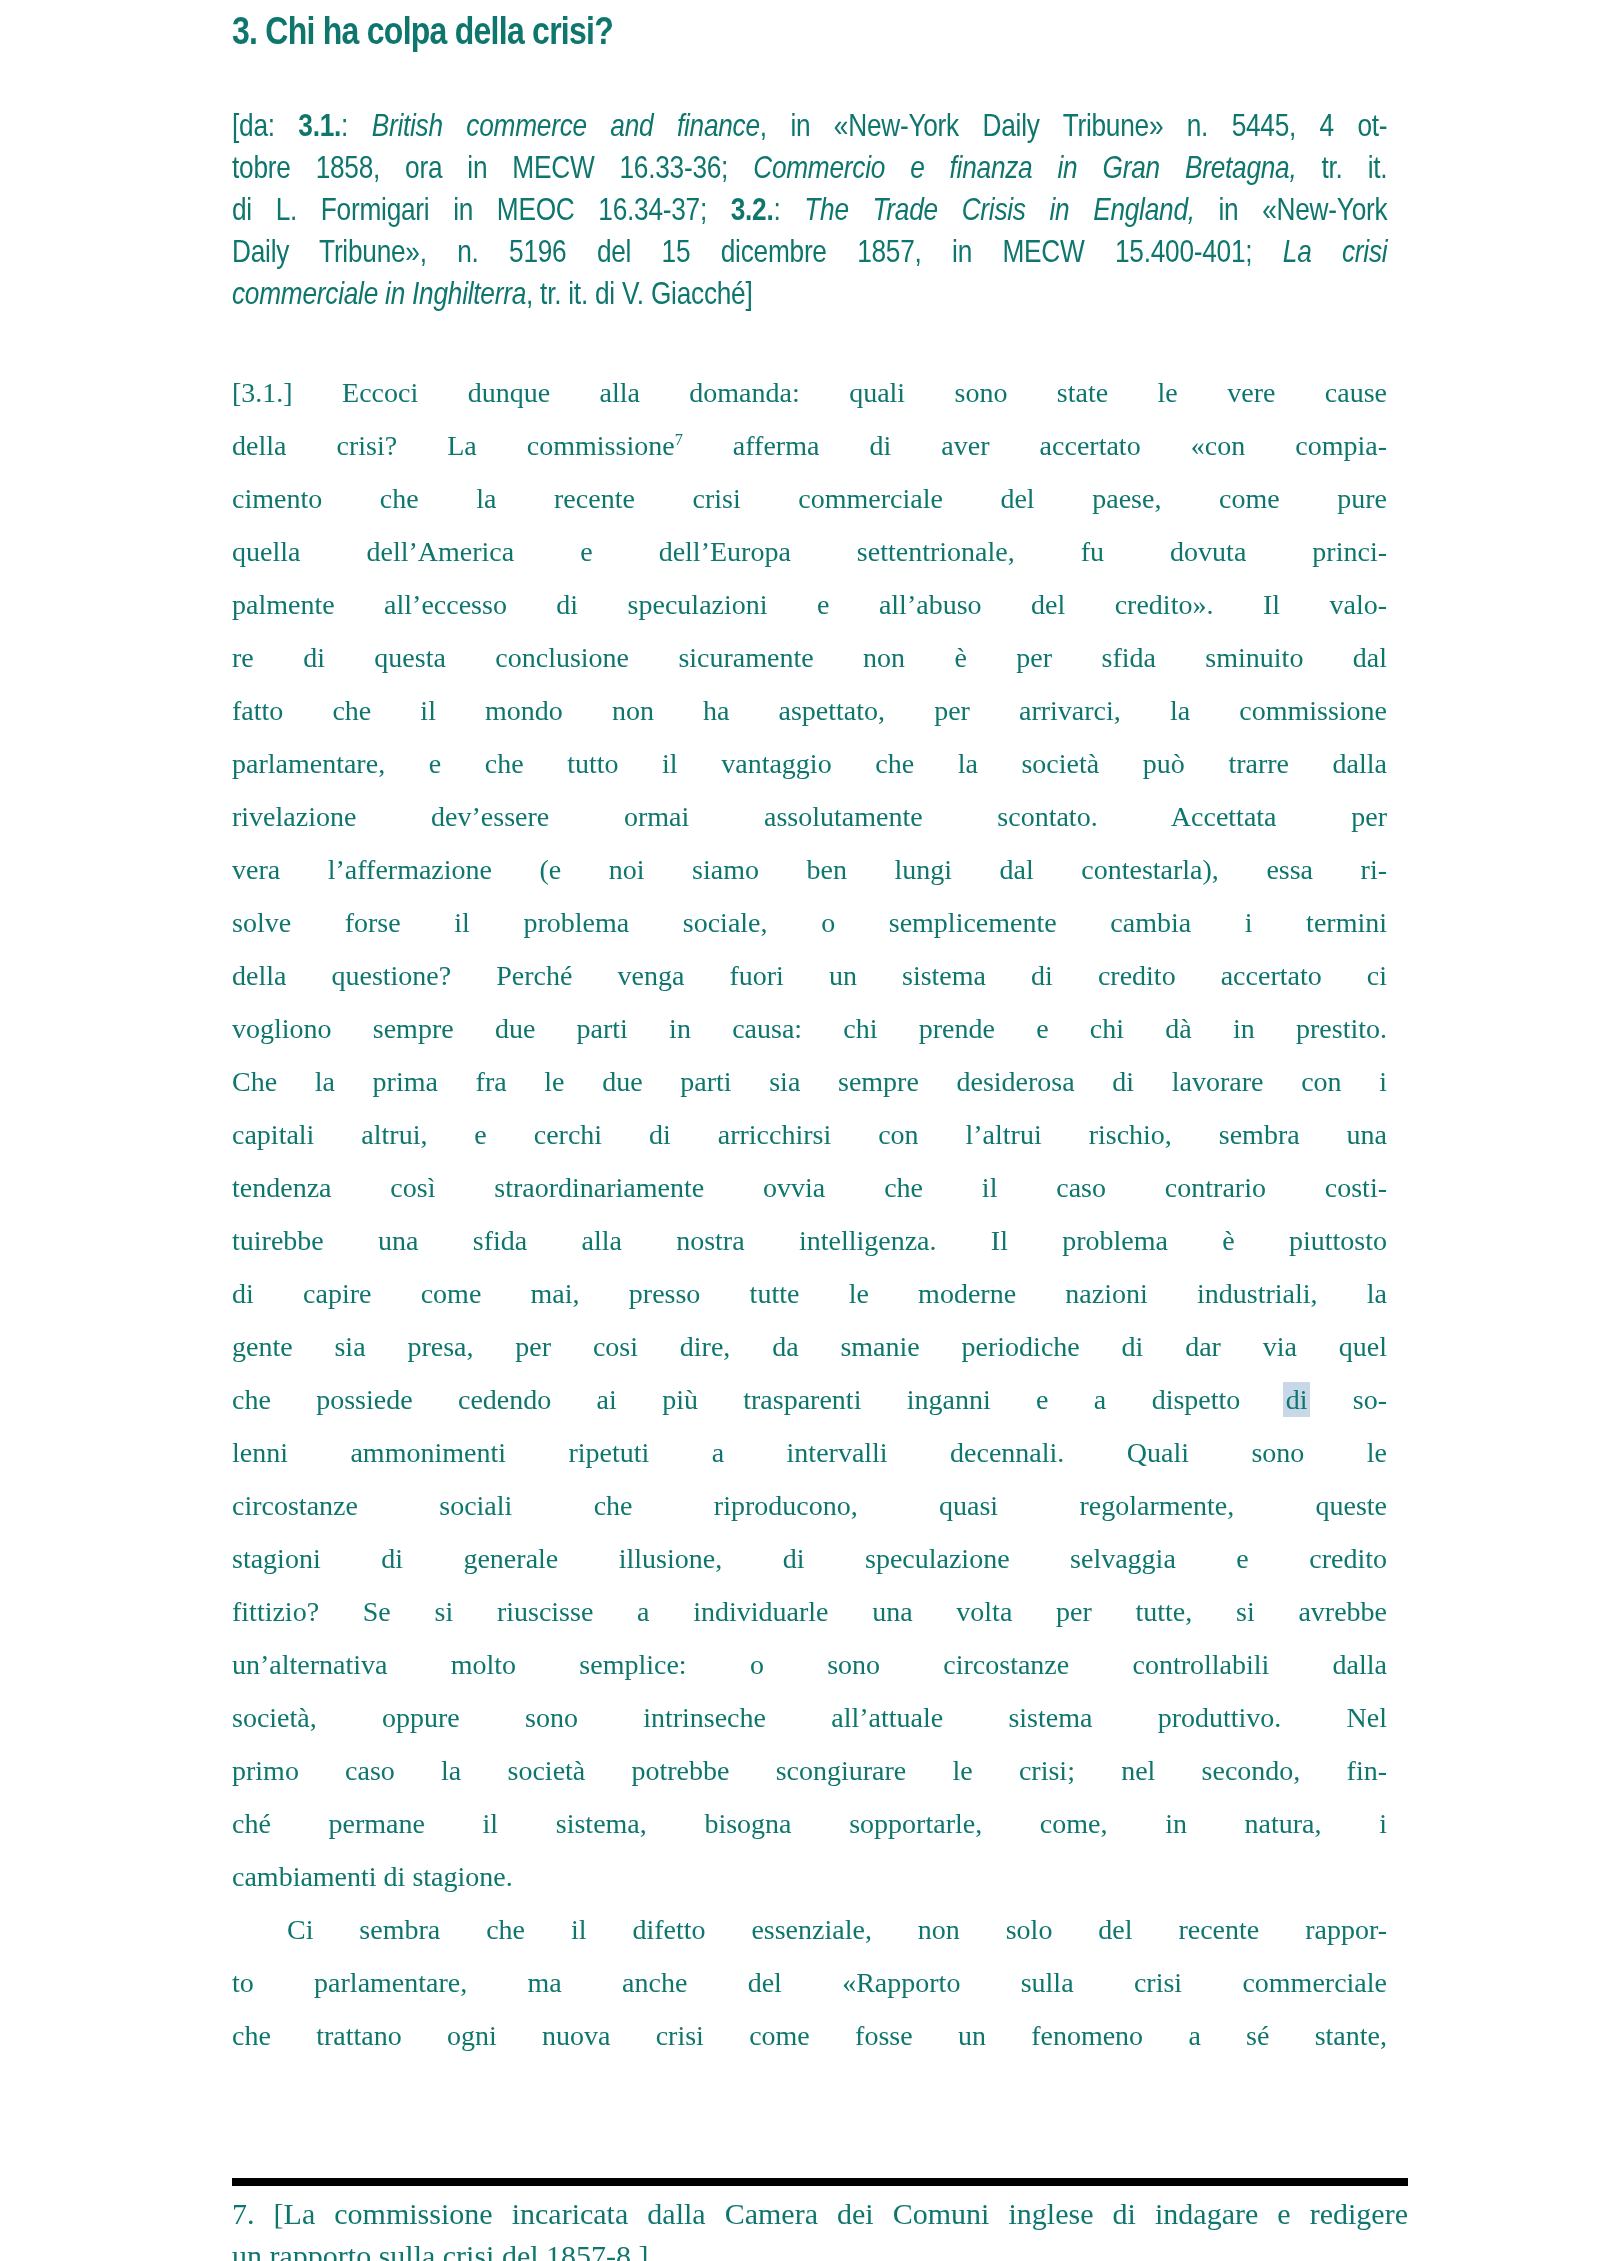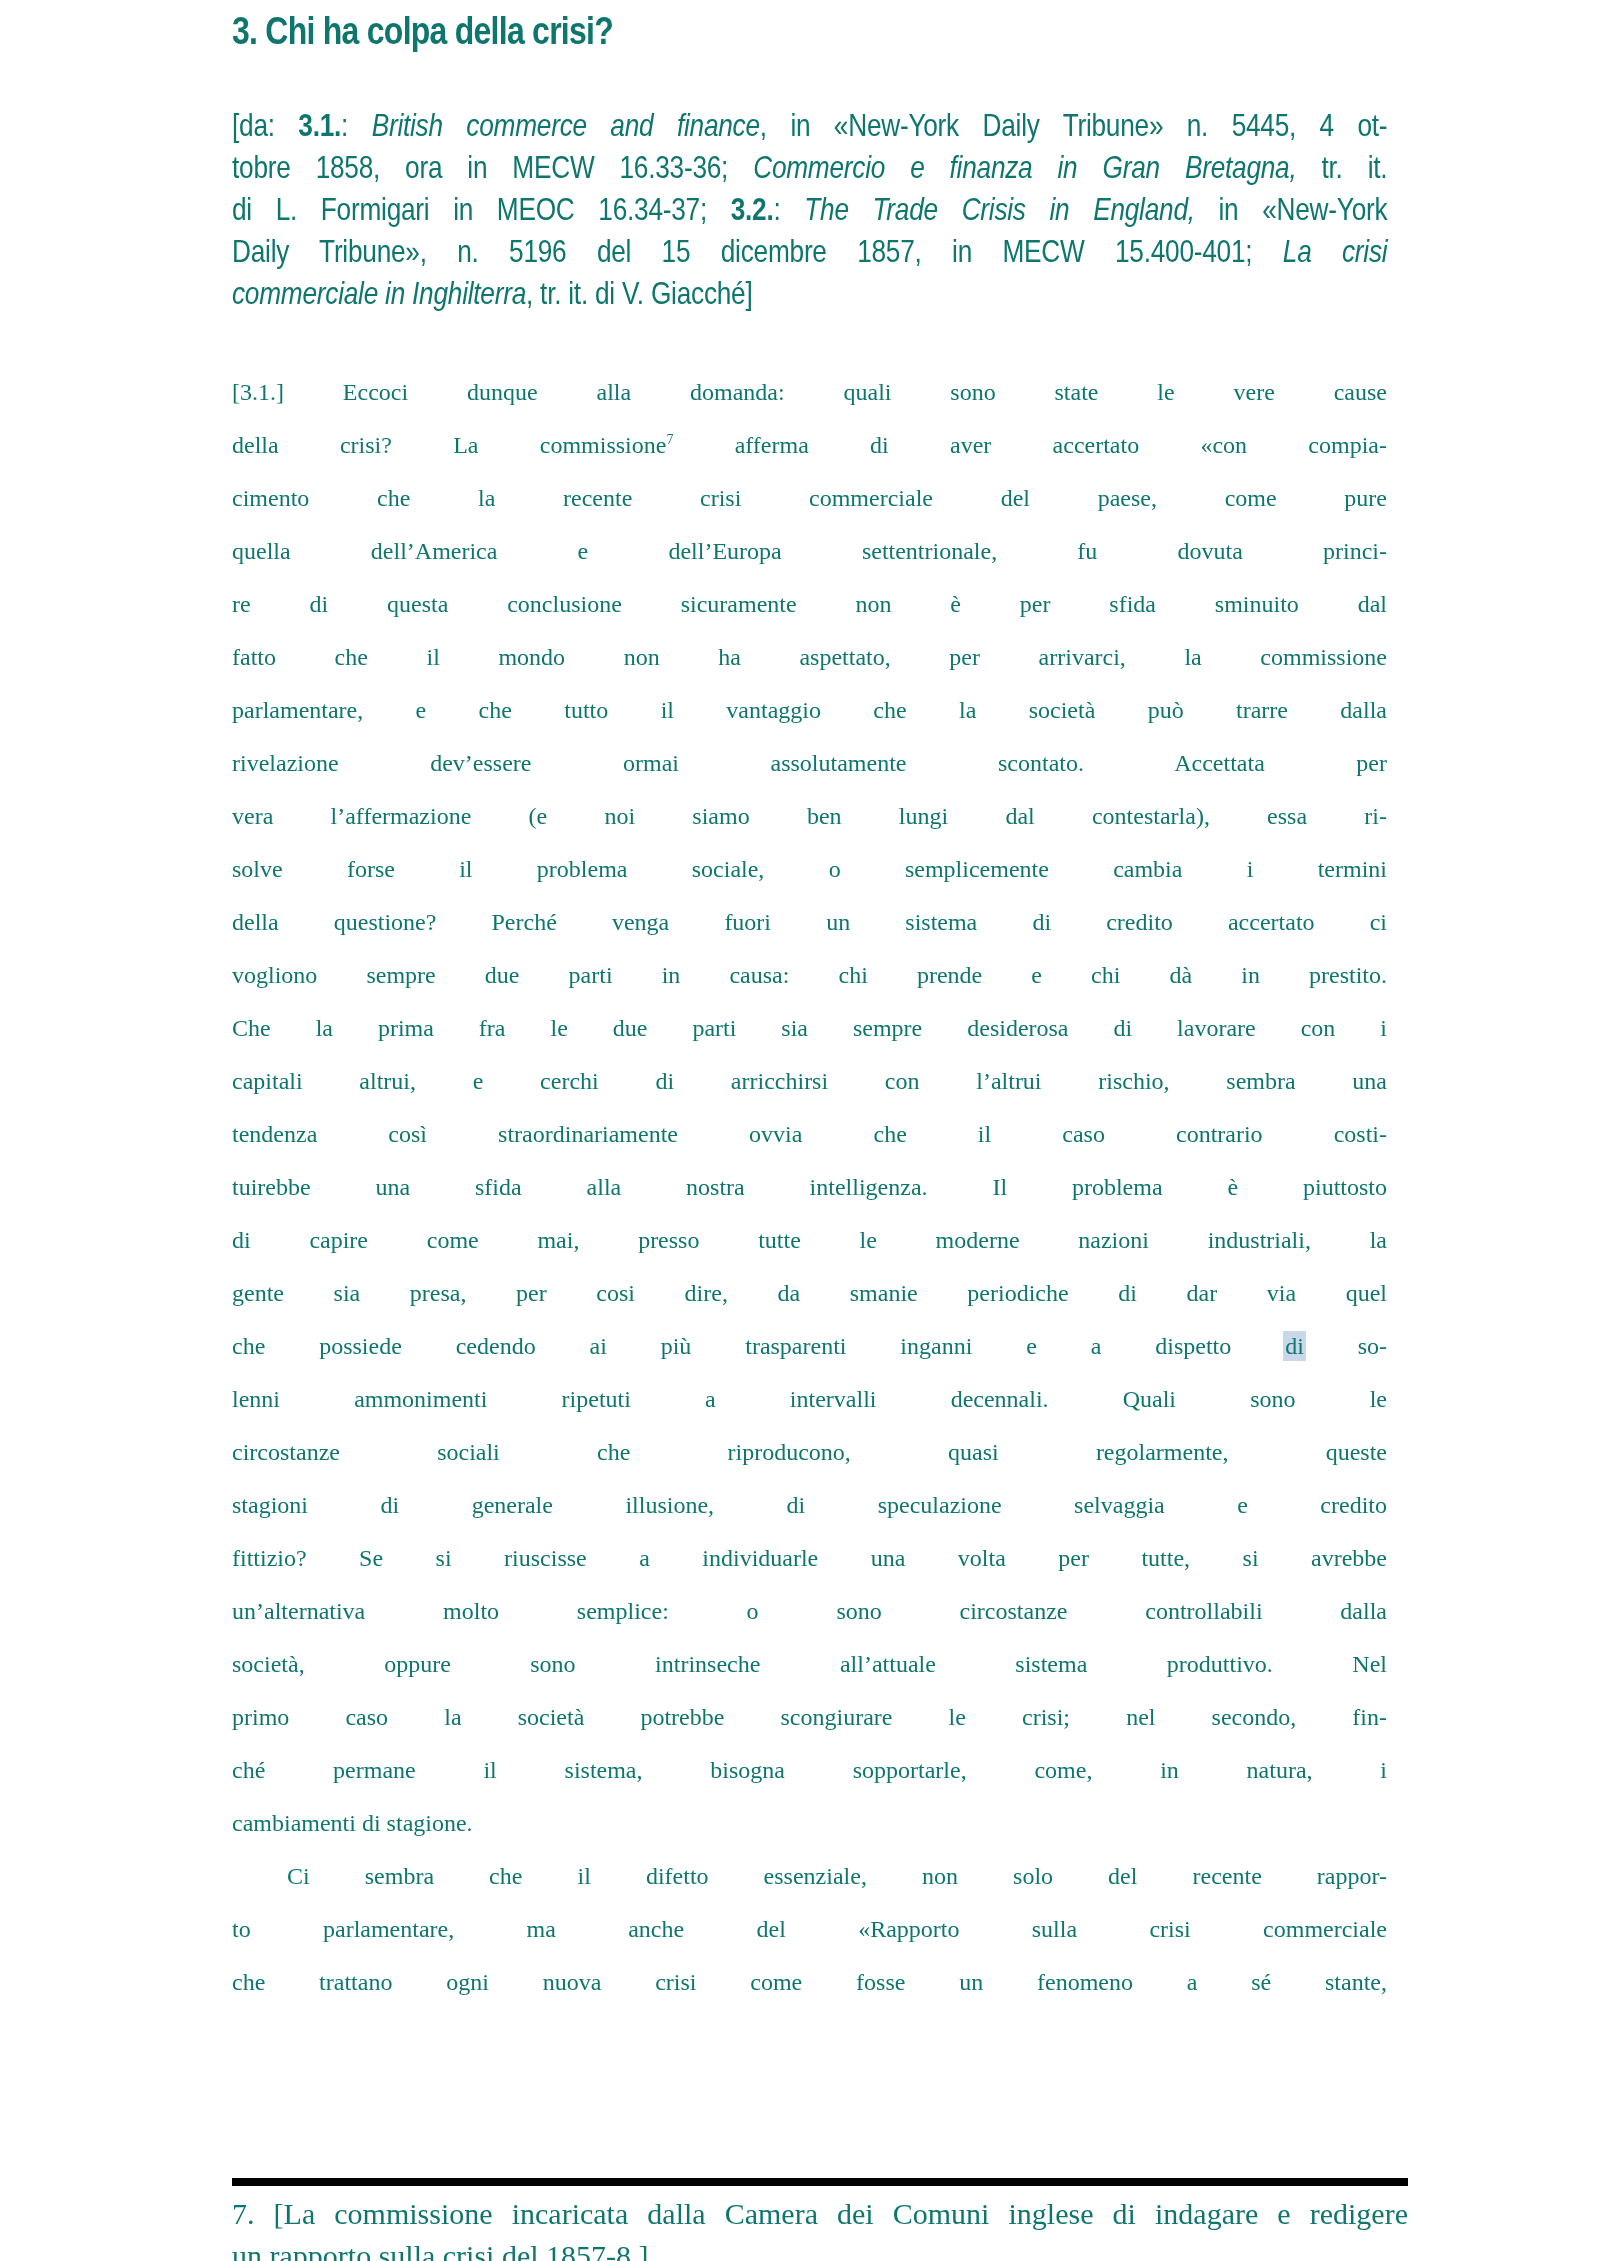--- a/index.html
+++ b/index.html
@@ -38,21 +38,21 @@
     letter-spacing: -0.3px;
     transform: scaleX(0.82);
     transform-origin: 0 0;
   }
   .body-text {
     position: absolute;
     left: 232px;
     top: 366px;
     width: 1155px;
     font-family: "Liberation Serif", "DejaVu Serif", serif;
-    font-size: 24px;
+    font-size: 28px;
     line-height: 53px;
   }
   .line {
     text-align: justify;
     text-align-last: justify;
     height: 53px;
     overflow: visible;
     white-space: nowrap;
   }
   .citation .line,
@@ -108,20 +108,21 @@
       <div class="line"><span>Daily Tribune», n. 5196 del 15 dicembre 1857, in MECW 15.400-401; </span><span class="i">La crisi</span></div>
       <div class="line no-fill"><span class="i">commerciale in Inghilterra</span><span>, tr. it. di V. Giacché]</span></div>
     </div>
 
   <div class="body-text">
     <div>
         <div class="line"><span>[3.1.] Eccoci dunque alla domanda: quali sono state le vere cause</span></div>
         <div class="line"><span>della crisi? La commissione</span><span class="sup">7</span><span> afferma di aver accertato «con compia-</span></div>
         <div class="line"><span>cimento che la recente crisi commerciale del paese, come pure</span></div>
         <div class="line"><span>quella dell’America e dell’Europa settentrionale, fu dovuta princi-</span></div>
+        <div class="line"><span>palmente all’eccesso di speculazioni e all’abuso del credito». Il valo-</span></div>
         <div class="line"><span>re di questa conclusione sicuramente non è per sfida sminuito dal</span></div>
         <div class="line"><span>fatto che il mondo non ha aspettato, per arrivarci, la commissione</span></div>
         <div class="line"><span>parlamentare, e che tutto il vantaggio che la società può trarre dalla</span></div>
         <div class="line"><span>rivelazione dev’essere ormai assolutamente scontato. Accettata per</span></div>
         <div class="line"><span>vera l’affermazione (e noi siamo ben lungi dal contestarla), essa ri-</span></div>
         <div class="line"><span>solve forse il problema sociale, o semplicemente cambia i termini</span></div>
         <div class="line"><span>della questione? Perché venga fuori un sistema di credito accertato ci</span></div>
         <div class="line"><span>vogliono sempre due parti in causa: chi prende e chi dà in prestito.</span></div>
         <div class="line"><span>Che la prima fra le due parti sia sempre desiderosa di lavorare con i</span></div>
         <div class="line"><span>capitali altrui, e cerchi di arricchirsi con l’altrui rischio, sembra una</span></div>

